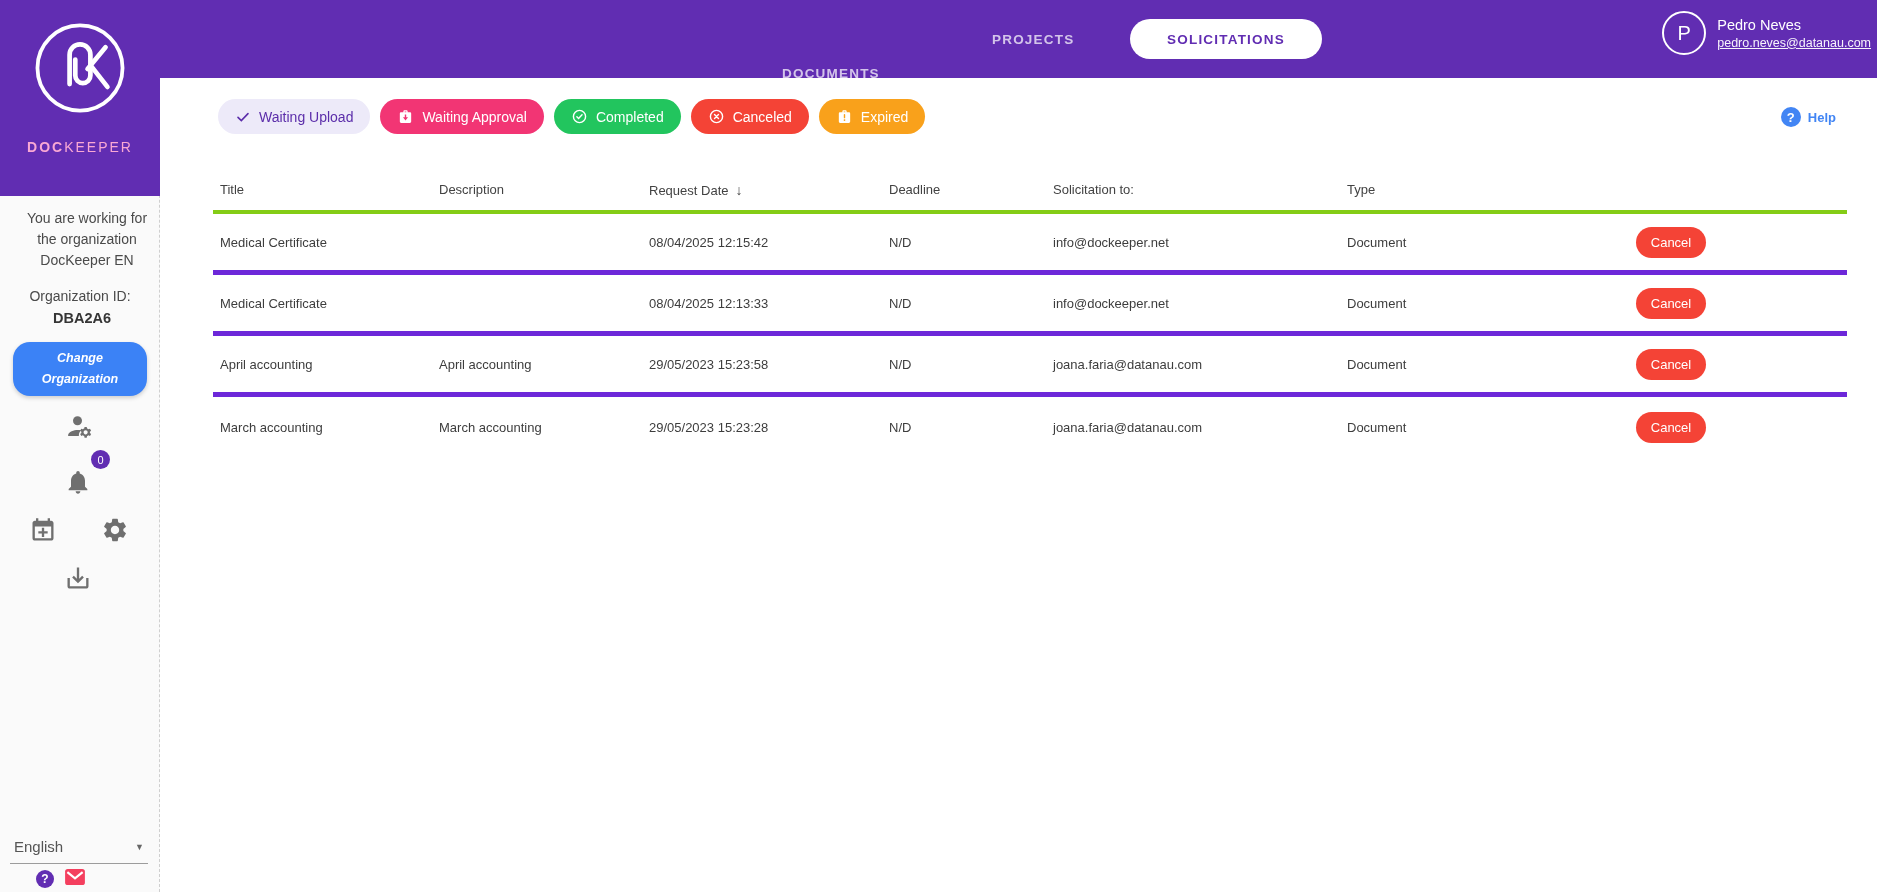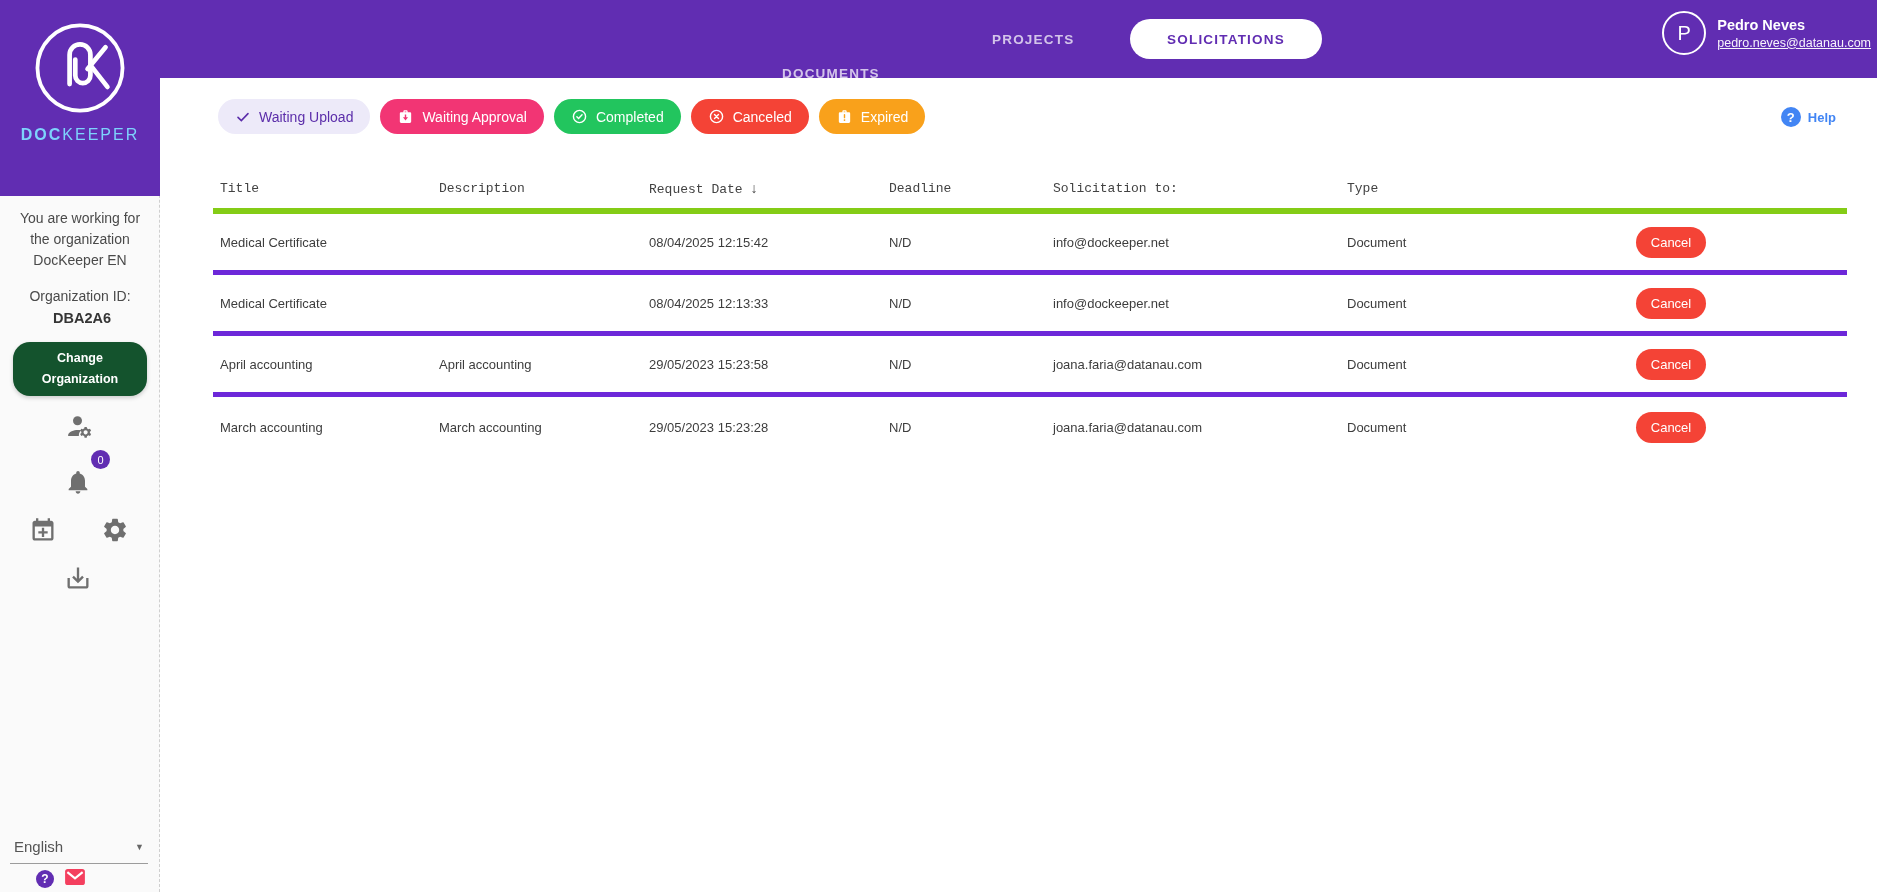--- a/index.html
+++ b/index.html
@@ -16,33 +16,33 @@
   .nav-tab.t-doc { left:782px;margin-top:34px; }
   .nav-tab.t-proj { left:992px; }
   .nav-pill { position:absolute; top:19px; left:1130px; width:192px; height:40px;
               background:#fff; border-radius:20px; display:flex; align-items:center;
               justify-content:center; color:var(--brand); font-size:13.5px;
               font-weight:bold; letter-spacing:1.2px; cursor:pointer; }
   .userbox { position:absolute; top:11px; right:6px; display:flex; align-items:center; gap:11px; }
   .avatar { width:44px; height:44px; border:2px solid #fff; border-radius:50%;
             display:flex; align-items:center; justify-content:center;
             color:#fff; font-size:20px; }
-  .user-name { color:#fff; font-size:14.5px; margin-bottom:3px;font-weight:bold; }
+  .user-name { color:#fff; font-size:14.5px; margin-bottom:3px; }
   .user-email { color:rgba(255,255,255,.95); font-size:12.5px;text-decoration:underline; }
 
   
   .sidebar { position:absolute; top:0; left:0; width:160px; height:892px;
              background:#fafafa; border-right:1px dashed #cfcfcf; z-index:2; }
   .side-head { position:absolute; top:0; left:0; width:160px; height:196px;
                background:var(--brand); text-align:center; }
   .logo-svg { margin-top:16px; }
-  .brand-text { color:#7dd3fc; font-size:16px; letter-spacing:2px; margin-top:2px; }
+  .brand-text { color:#f9a8d4; font-size:14px; letter-spacing:2px; margin-top:15px; }
   .brand-text b { font-weight:bold; }
   .working { position:absolute; top:208px; width:160px; text-align:center;
-             font-size:14px; color:#4a4a4a; line-height:21px; }
+             font-size:14px; color:#4a4a4a; line-height:21px;margin-left:7px; }
   .orgid-label { position:absolute; top:288px; width:160px; text-align:center;
                  font-size:14px; color:#4a4a4a; }
   .orgid-value { position:absolute; top:310px; width:164px; text-align:center;
                  font-size:14.5px; font-weight:bold; color:#353535; }
   .change-btn { position:absolute; top:342px; left:13px; width:134px; height:54px;
                 background:#9575cd; border:none; border-radius:17px; color:#fff;
                 font-family:inherit; font-size:12.5px; font-weight:bold; line-height:1.65;
                 cursor:pointer; box-shadow:0 2px 4px rgba(0,0,0,.18); }
   .side-ic { position:absolute; cursor:pointer; }
   .badge { position:absolute; left:91px; top:450px; width:19px; height:19px;
@@ -66,21 +66,21 @@
   .help { position:absolute; top:107px; right:41px; display:flex; align-items:center;
           gap:7px; cursor:pointer; z-index:1; }
   .help-q { width:20px; height:20px; border-radius:50%; background:#4285f4; color:#fff;
             font-size:13px; font-weight:bold; display:flex; align-items:center; justify-content:center; }
   .help-label { color:#4285f4; font-size:13px; font-weight:bold; }
 
   
   .table { position:absolute; left:213px; top:169px; width:1634px; z-index:1; }
   .trow { display:grid; grid-template-columns:219px 210px 240px 164px 294px 200px 1fr;
           align-items:center; }
-  .thead { height:45px; border-bottom:6px solid #84cc16; color:#424242; font-size:13px;font-family:Liberation Mono, monospace; }
+  .thead { height:45px; border-bottom:4px solid #84cc16; color:#424242; font-size:13px; }
   .tbody-row { height:61px; color:#3d3d3d; font-size:13px; border-bottom:5px solid #6d28d9; }
   .tbody-row:last-child { border-bottom:none; }
   .cell { padding-left:7px; white-space:nowrap; overflow:hidden; }
   .sort { margin-left:7px; font-size:14px; color:#474747; cursor:pointer; }
   .action-cell { display:flex; justify-content:center; padding-right:52px; }
   .cancel-btn { background:var(--cancel-red); color:#fff; border:none; border-radius:16px;
                 padding:8px 15px; font-family:inherit; font-size:13px; cursor:pointer; }
 </style>
 </head>
 <body>
@@ -112,21 +112,21 @@
     </div>
 
     <div class="working">
       <div>You are working for</div>
       <div>the organization</div>
       <div>DocKeeper EN</div>
     </div>
     <div class="orgid-label">Organization ID:</div>
     <div class="orgid-value">DBA2A6</div>
 
-    <button class="change-btn" style="background-color: #14532d;">
+    <button class="change-btn" style="background-color: #3b82f6; font-style: italic;">
       <div>Change</div>
       <div>Organization</div>
     </button>
 
     <span class="side-ic" style="left:65px; top:412px;">
       <svg width="30" height="30" viewBox="0 0 24 24" fill="#6f6f6f">
         <circle cx="10" cy="7" r="3.6"></circle>
         <path d="M2.5 18.5c0-2.8 5-4.2 7.5-4.2.9 0 2 .12 3 .38-1.2 1-1.9 2.3-1.9 3.82v.6H2.5v-.6z"></path>
         <path d="M19.9 16.8c0-.2.05-.4.05-.55 0-.15-.02-.37-.05-.55l1-.8-.9-1.5-1.25.42c-.3-.26-.68-.47-1.1-.6l-.27-1.27h-1.75l-.27 1.27c-.42.13-.8.34-1.1.6L13 13.4l-.9 1.5 1 .8c-.03.18-.05.4-.05.55 0 .15.02.35.05.55l-1 .8.9 1.5 1.26-.42c.3.26.68.47 1.1.6l.27 1.27h1.75l.27-1.27c.42-.13.8-.34 1.1-.6l1.25.42.9-1.5-1-.8zm-3.4 1.1c-.92 0-1.65-.73-1.65-1.65s.73-1.65 1.65-1.65 1.65.73 1.65 1.65-.73 1.65-1.65 1.65z"></path>
       </svg>

